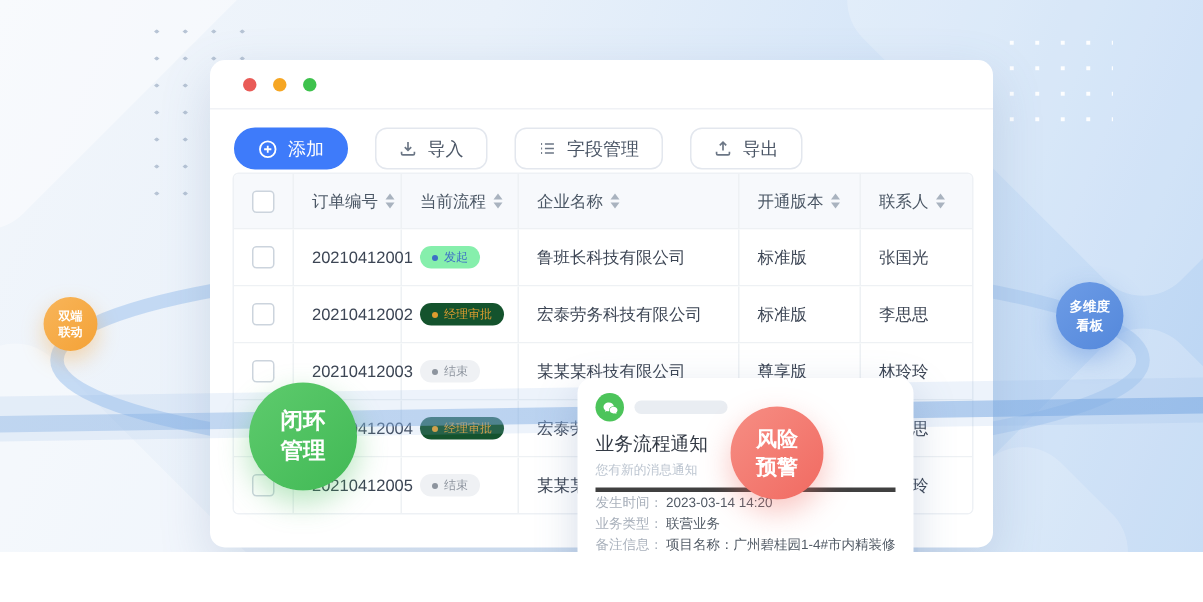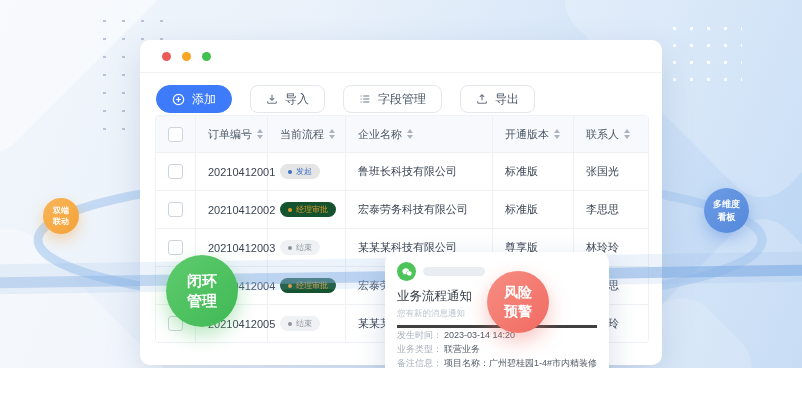--- a/index.html
+++ b/index.html
@@ -45,28 +45,28 @@
   .cell:last-child{border-right:none}
   .c0{width:40px;justify-content:center;padding-left:0}
   .c1{width:72px}.c2{width:78px}.c3{width:147px}.c4{width:81px}.c5{width:74px}
   .chk{width:13px;height:13px;border:1.5px solid #ccd4dd;border-radius:3px;background:#fff;cursor:pointer}
   .sort{display:inline-flex;flex-direction:column;gap:2px;margin-left:5px;cursor:pointer}
   .sort i{display:block;width:0;height:0;border-left:3.5px solid transparent;border-right:3.5px solid transparent}
   .sort .up{border-bottom:4px solid #a9b3bf}
   .sort .dn{border-top:4px solid #a9b3bf}
   .pill{display:inline-flex;align-items:center;gap:4px;padding:2px 8px;border-radius:9px;font-size:8px;line-height:11px}
   .pill::before{content:"";width:4px;height:4px;border-radius:50%;background:currentColor}
-  .pill-blue{background:#e5e5e5;color:#3d6fc6}
+  .pill-blue{background:#86efac;color:#3d6fc6}
   .pill-orange{background:#14532d;color:#dd9c2f}
   .pill-gray{background:#eff1f4;color:#8d949e}
 
   
   .fcircle{position:absolute;border-radius:50%;color:#fff;display:flex;flex-direction:column;
     align-items:center;justify-content:center;text-align:center;font-weight:bold;pointer-events:none}
-  .fc-orange{left:43px;top:198px;width:36px;height:36px;font-size:8px;line-height:11px;z-index:4;
+  .fc-orange{left:29px;top:198px;width:36px;height:36px;font-size:8px;line-height:11px;z-index:4;
     background:linear-gradient(135deg,#f8b55a,#f4a236);box-shadow:0 6px 14px rgba(244,165,60,.4)}
   .fc-green{left:166px;top:255px;width:72px;height:72px;font-size:15px;line-height:20px;z-index:4;
     background:linear-gradient(135deg,#5ecb6d,#41b955);box-shadow:0 8px 20px rgba(75,190,95,.4)}
   .fc-red{left:487px;top:271px;width:62px;height:62px;font-size:14px;line-height:19px;z-index:6;
     background:linear-gradient(135deg,#f68e84,#f16a61);box-shadow:0 8px 20px rgba(240,110,100,.4)}
   .fc-blue{left:704px;top:188px;width:45px;height:45px;font-size:9px;line-height:13px;z-index:4;
     background:linear-gradient(135deg,#6d9ce6,#5488db);box-shadow:0 6px 16px rgba(90,140,220,.45)}
 
   
   .notice{position:absolute;left:385px;top:252px;width:224px;background:#fff;border-radius:10px;

